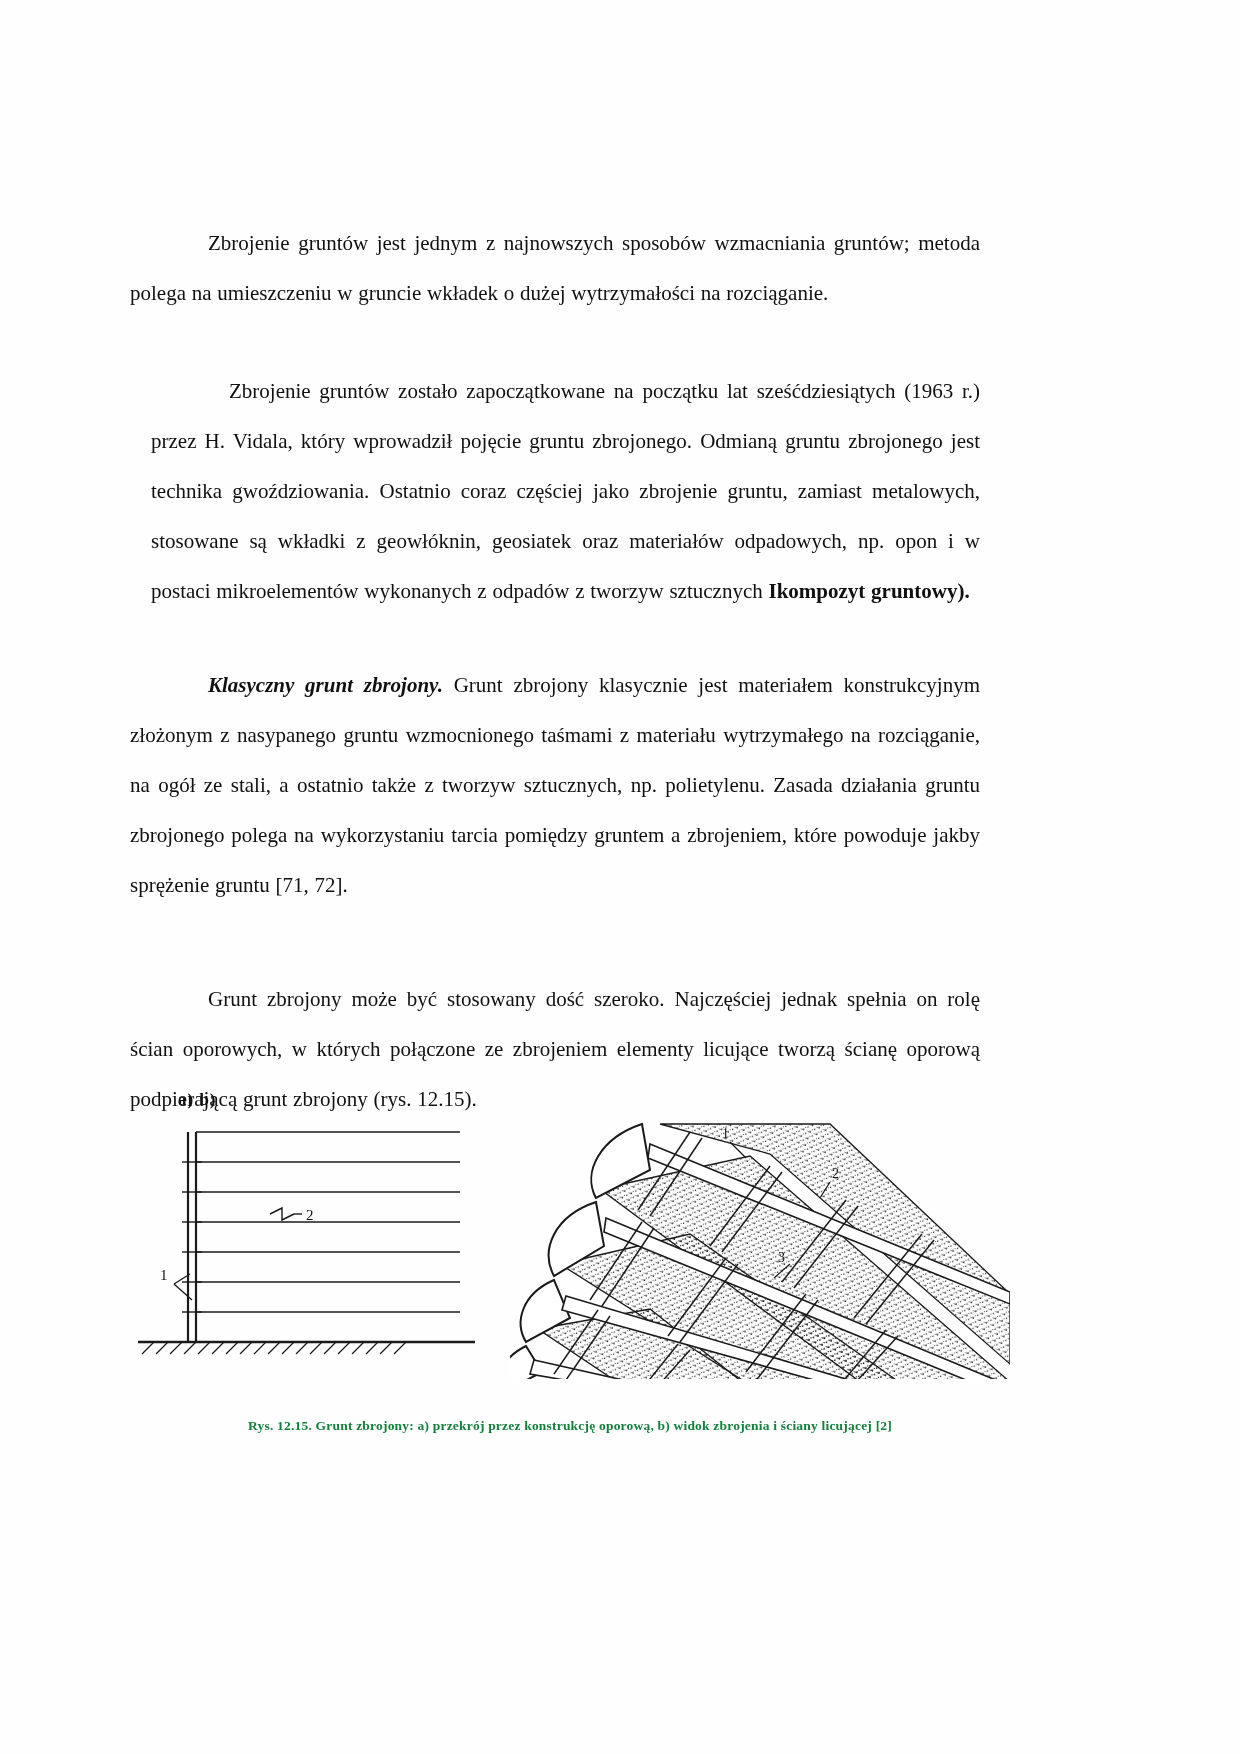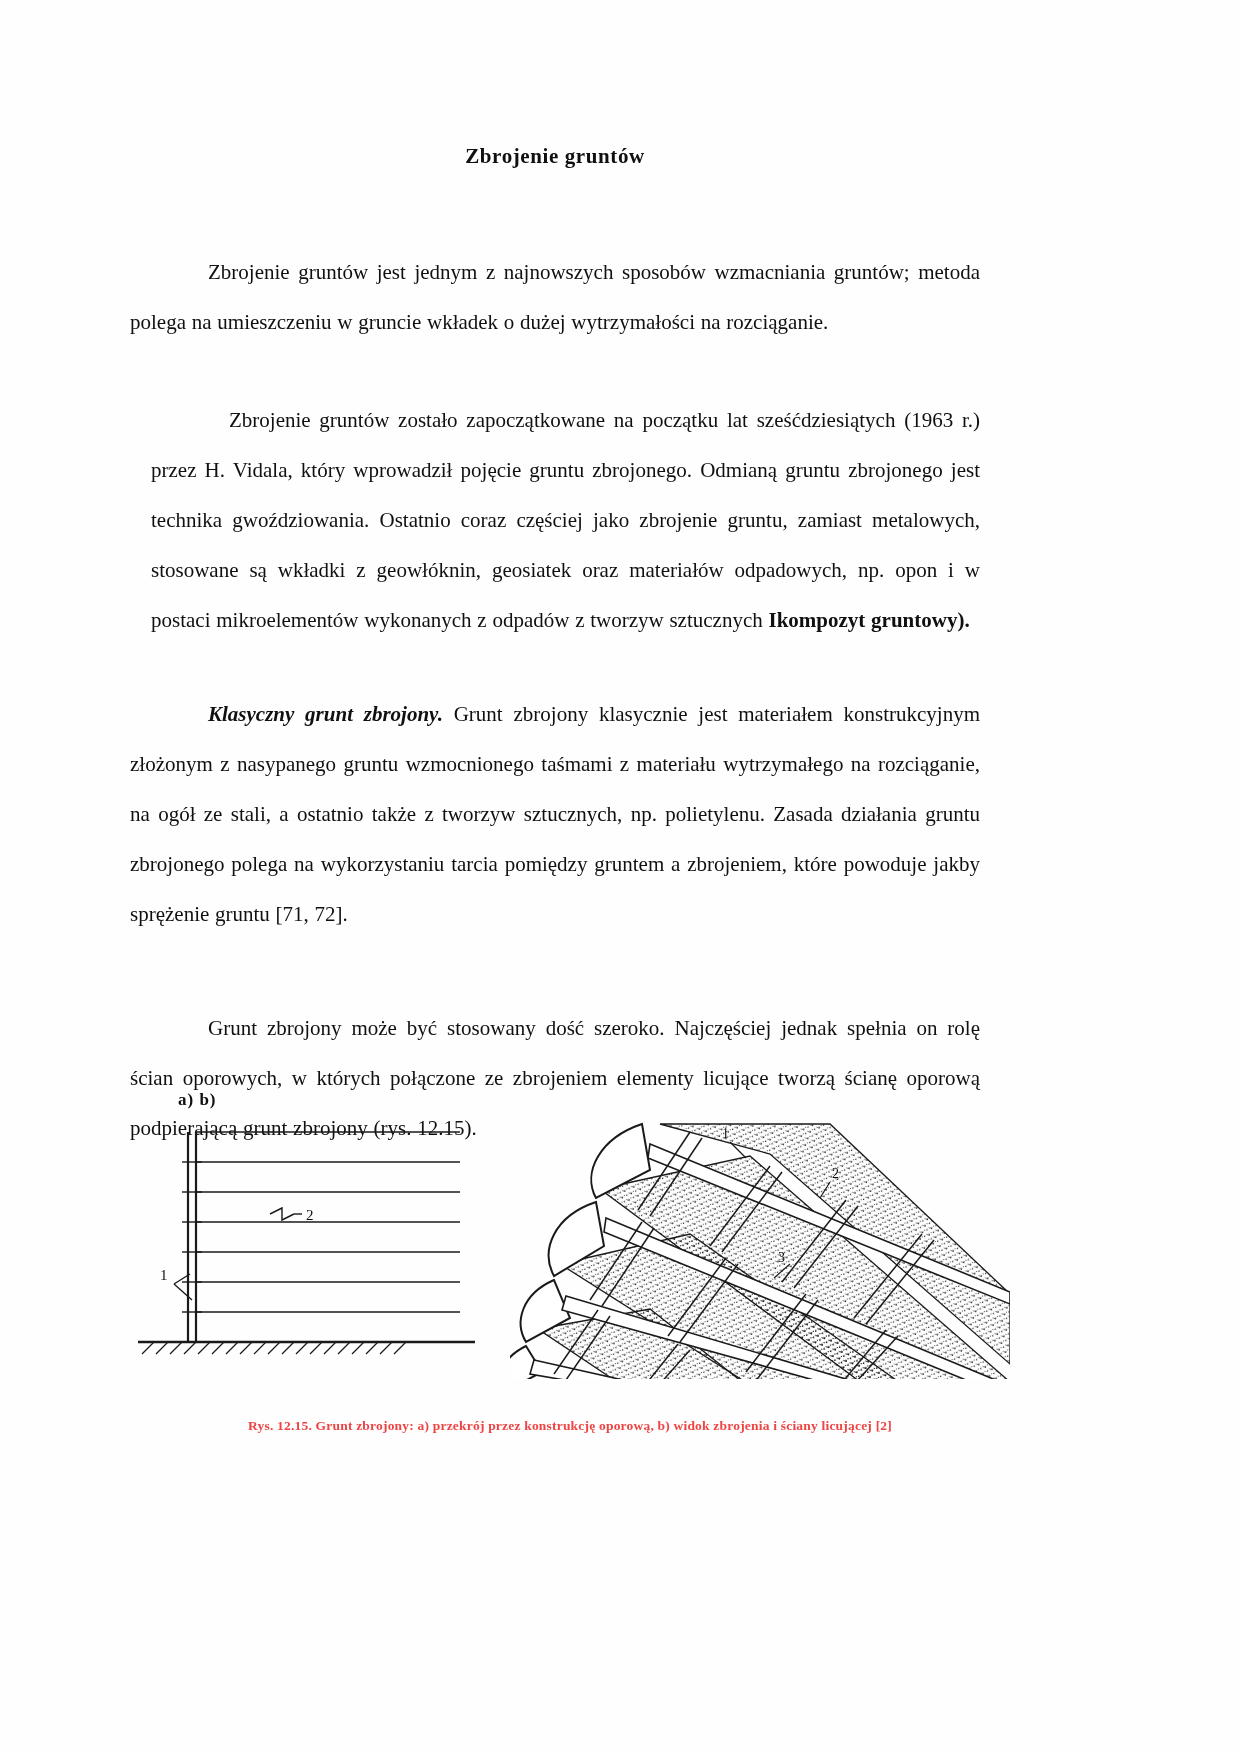--- a/index.html
+++ b/index.html
@@ -67,39 +67,38 @@
     position: relative;
     width: 880px;
     height: 290px;
   }
   .fig-caption {
     margin-top: 14px;
     text-align: center;
     font-size: 13.5px;
     font-weight: bold;
     letter-spacing: 0.2px;
-    color: #ef4444;
+    color: #15803d;
   }
   .fig-caption-sub {
     margin-top: 4px;
     text-align: center;
     font-size: 11px;
     letter-spacing: 0.2px;
     color: #111;
   }
   svg { display: block; }
 </style>
 </head>
 <body>
 
 <div class="page">
 
   <div class="content">
 
-    <h1 class="doc-title">Zbrojenie gruntów</h1>
 
     <p class="para p1">Zbrojenie gruntów jest jednym z najnowszych sposobów wzmacniania gruntów; metoda polega na umieszczeniu w gruncie wkładek o dużej wytrzymałości na rozciąganie.</p>
 
     <p class="para p2"><span>Zbrojenie gruntów zostało zapoczątkowane na początku lat sześćdziesiątych (1963 r.) przez H. Vidala, który wprowadził pojęcie gruntu zbrojonego. Odmianą gruntu zbrojonego jest technika gwoździowania. Ostatnio coraz częściej jako zbrojenie gruntu, zamiast metalowych, stosowane są wkładki z geowłóknin, geosiatek oraz materiałów odpadowych, np. opon i w postaci mikroelementów wykonanych z odpadów z tworzyw sztucznych </span><span class="bold">Ikompozyt gruntowy).</span></p>
 
     <p class="para p3"><span class="bolditalic">Klasyczny grunt zbrojony.</span><span> Grunt zbrojony klasycznie jest materiałem konstrukcyjnym złożonym z nasypanego gruntu wzmocnionego taśmami z materiału wytrzymałego na rozciąganie, na ogół ze stali, a ostatnio także z tworzyw sztucznych, np. polietylenu. Zasada działania gruntu zbrojonego polega na wykorzystaniu tarcia pomiędzy gruntem a zbrojeniem, które powoduje jakby sprężenie gruntu [71, 72].</span></p>
 
     <p class="para p4">Grunt zbrojony może być stosowany dość szeroko. Najczęściej jednak spełnia on rolę ścian oporowych, w których połączone ze zbrojeniem elementy licujące tworzą ścianę oporową podpierającą grunt zbrojony (rys. 12.15).</p>
 
   </div>

